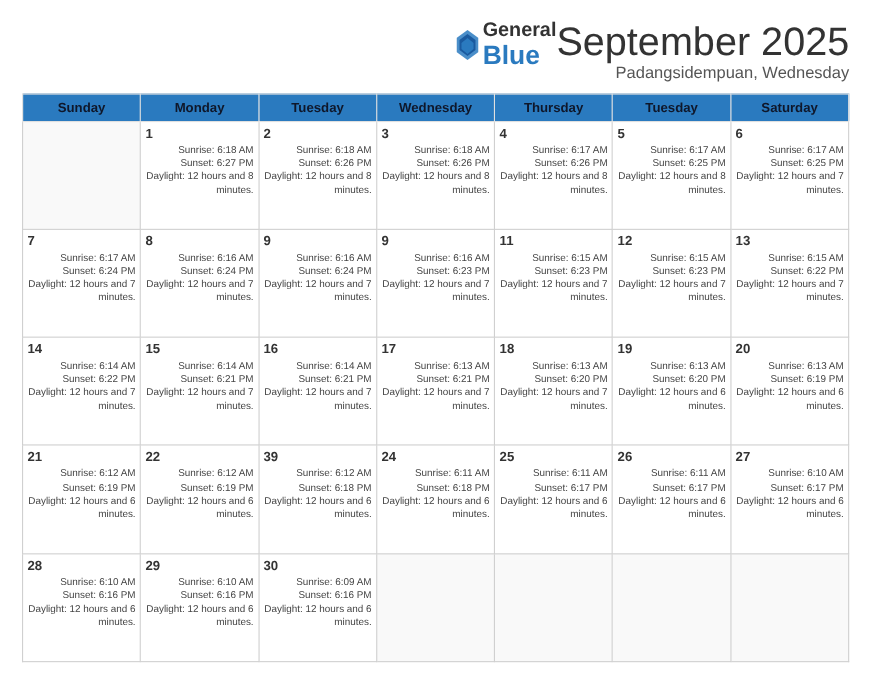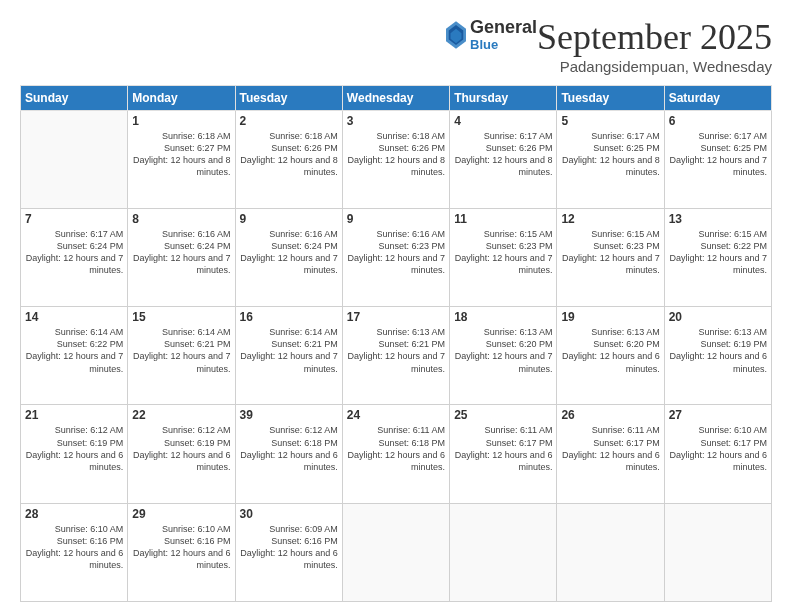--- a/index.html
+++ b/index.html
@@ -32,55 +32,54 @@
       display: flex;
       flex-direction: column;
       line-height: 1.1;
     }
     .logo-general {
       font-size: 18px;
       font-weight: bold;
       color: #333;
     }
     .logo-blue {
-      font-size: 13px;
+      font-size: 24px;
       font-weight: bold;
       color: #2a7abf;
     }
     .logo-icon {
       width: 20px;
       height: 28px;
     }
     .title-block {
       text-align: right;
     }
     .month-title {
       font-size: 36px;
       font-weight: normal;
       color: #333;
       line-height: 1.1;
-      font-family: Liberation Serif, serif;
     }
     .subtitle {
       font-size: 15px;
       color: #555;
     }
     .calendar {
       width: 100%;
       border-collapse: collapse;
       flex: 1;
       table-layout: fixed;
     }
     .calendar thead tr th {
       background: #2a7abf;
-      color: #ffffff;
+      color: #0f172a;
       font-size: 12px;
       font-weight: bold;
       padding: 5px 4px;
-      text-align: left;
+      text-align: center;
       border: 1px solid #e0e0e0;
     }
     .calendar tbody tr td {
       vertical-align: top;
       border: 1px solid #d0d0d0;
       padding: 3px 4px;
       font-size: 9.5px;
       color: #333;
       height: 80px;
     }

